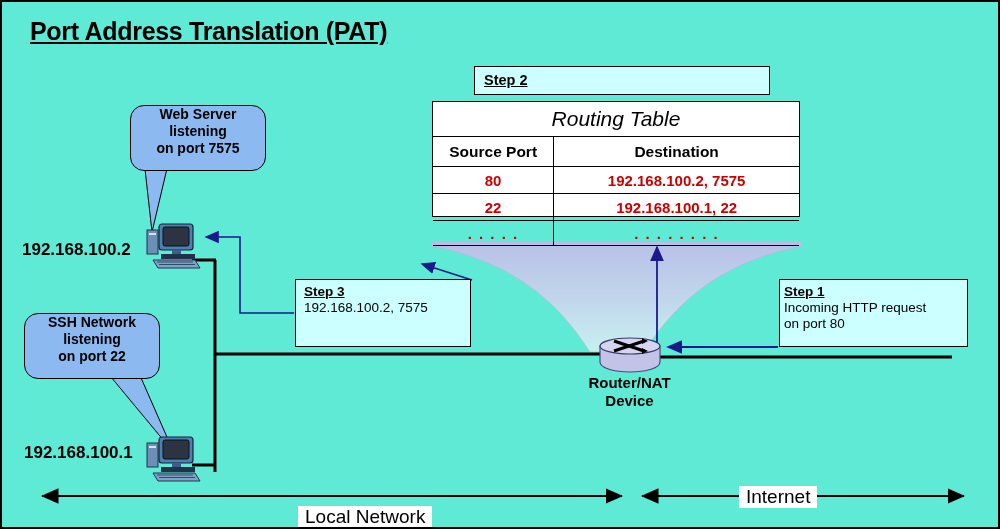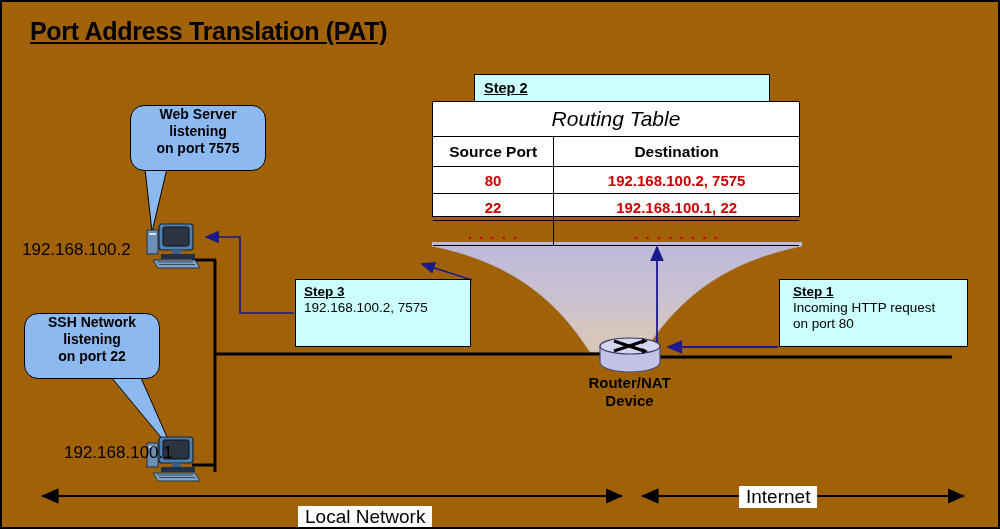--- a/index.html
+++ b/index.html
@@ -1,49 +1,49 @@
 <!DOCTYPE html>
 <html><head>
 <meta charset="utf-8">
 <style>
   html,body{margin:0;padding:0;background:#ffffff;}
   body{font-family:"Liberation Sans","DejaVu Sans",sans-serif;}
   #stage{
-    position:relative;width:1000px;height:529px;background:#a16207;
+    position:relative;width:1000px;height:529px;background:#5eead4;
     border:2px solid #000000;box-sizing:border-box;overflow:hidden;
   }
   .abs{position:absolute;}
 
   
   #title{
     left:28px;top:15px;font-size:25px;font-weight:bold;color:#000000;
     text-decoration:underline;letter-spacing:-0.3px;white-space:nowrap;
   }
 
   
   .stepbox{
     background:#ccffff;border:1px solid #000000;box-sizing:border-box;
     color:#000000;line-height:1.18;
   }
   .stepbox .stephead{font-weight:bold;text-decoration:underline;display:block;}
   .stepbox .stepline{display:block;white-space:nowrap;}
 
   #step2{
-    left:472px;top:72px;width:296px;height:29px;font-size:14.5px;
+    left:472px;top:64px;width:296px;height:29px;font-size:14.5px;
     display:flex;align-items:center;padding-left:9px;
   }
   #step2 .inline-head{font-weight:bold;text-decoration:underline;}
 
   #step3{
     left:293px;top:277px;width:176px;height:68px;font-size:13.5px;
     padding:4px 0 0 8px;
   }
   #step1{
     left:777px;top:277px;width:189px;height:68px;font-size:13.5px;
-    padding:4px 0 0 13px;
+    padding:4px 0 0 4px;
   }
 
   
   #routing-table{
     left:430px;top:99px;width:368px;height:116px;
     border:1px solid #000000;box-sizing:border-box;background:#ffffff;
   }
   #routing-table table{width:100%;height:100%;border-collapse:collapse;}
   #routing-table td{border:1px solid #000000;text-align:center;padding:0;}
   .tbl-title{font-size:21px;font-style:italic;height:34px;color:#000;border-top:none !important;border-left:none !important;border-right:none !important;}
@@ -59,23 +59,23 @@
     background:#8cb9f0;border:1px solid #000000;border-radius:14px;
     text-align:center;color:#000000;font-weight:bold;line-height:1.22;
     display:flex;flex-direction:column;
     box-sizing:border-box;
   }
   #bubble-web{left:128px;top:103px;width:136px;height:66px;font-size:14px;}
   #bubble-ssh{left:22px;top:311px;width:136px;height:66px;font-size:14px;}
   .bubble span{display:block;}
 
   
-  .iplabel{font-size:17px;color:#000;white-space:nowrap;}
+  .iplabel{font-size:17px;color:#000;white-space:nowrap;font-weight:bold;}
   #ip-top{left:20px;top:238px;}
-  #ip-bottom{left:22px;top:441px;margin-left:40px;}
+  #ip-bottom{left:22px;top:441px;}
 
   
   #router-label{
     left:565px;top:372px;width:125px;text-align:center;font-size:15px;
     font-weight:bold;color:#000;line-height:1.18;
   }
 
   
   .netlabel{font-size:19px;color:#000;background:#ffffff;padding:0 7px;white-space:nowrap;}
   #label-local{left:296px;top:504px;}

